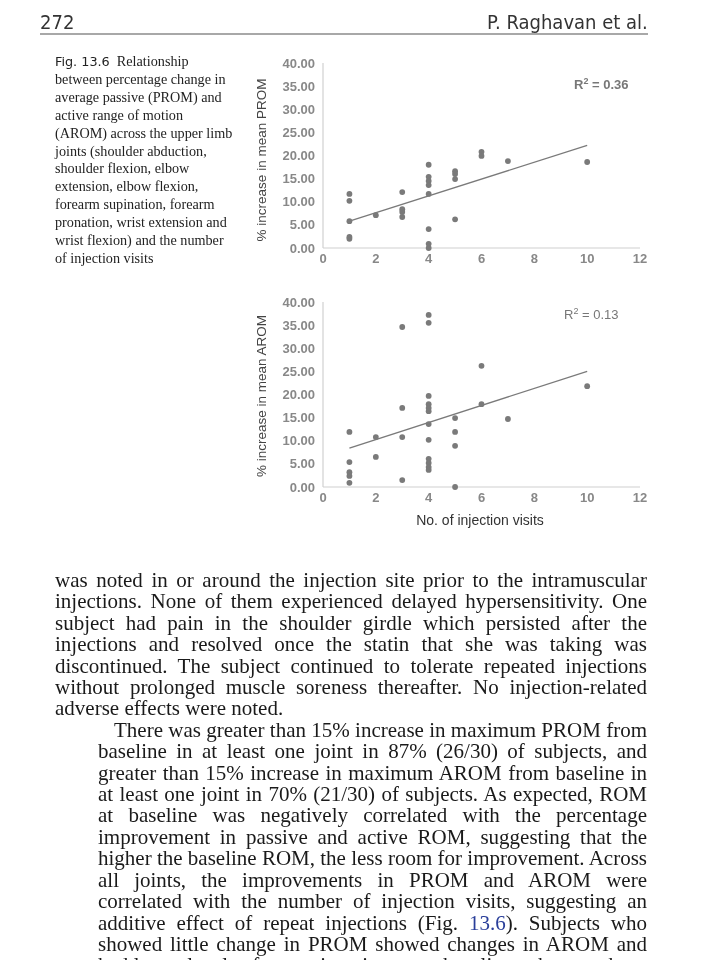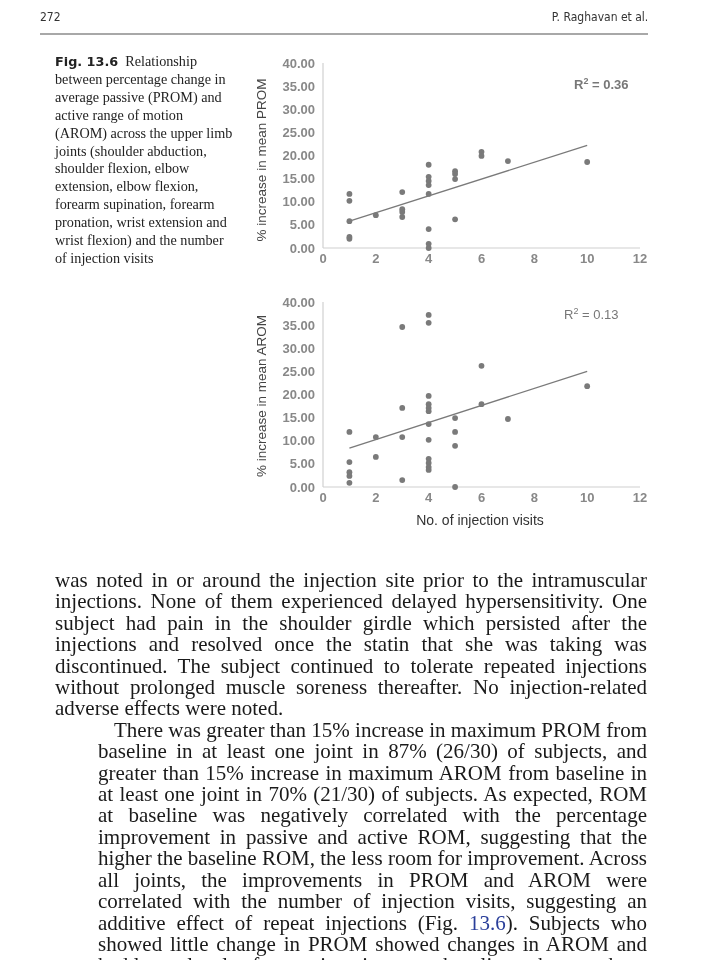--- a/index.html
+++ b/index.html
@@ -1,24 +1,24 @@
 <!DOCTYPE html>
 <html><head>
 <meta charset="utf-8">
 <style>
   html, body { margin: 0; padding: 0; background: #ffffff; }
   body { width: 720px; height: 960px; position: relative; overflow: hidden; }
   .running-head { position: absolute; left: 40px; top: 8px; width: 608px; height: 26px;
-    font-family: "DejaVu Sans", sans-serif; font-size: 12px; color: #333; }
+    font-family: "DejaVu Sans", sans-serif; font-size: 20px; color: #333; }
   .page-num { position: absolute; left: 0; top: 2px; transform: scaleX(0.9); transform-origin: left; }
   .author { position: absolute; right: 0; top: 2px; transform: scaleX(0.9); transform-origin: right; }
   .head-rule { position: absolute; left: 40px; top: 33px; width: 608px; height: 2px; background: #a8a8a8; }
   .caption { position: absolute; left: 55px; top: 53px; width: 180px;
     font-family: "Liberation Serif", serif; font-size: 14.2px; line-height: 17.9px; color: #222; }
-  .caption .fig-label { font-family: "DejaVu Sans", sans-serif; font-weight: bold; font-size: 12.8px; }
+  .caption .fig-label { font-family: "DejaVu Sans", sans-serif; font-weight: normal; font-size: 12.8px; }
   .chart-svg { position: absolute; left: 240px; top: 50px; }
   .body-text { position: absolute; left: 55px; top: 570px; width: 592px;
     font-family: Liberation Serif, serif; font-size: 21px; line-height: 21.4px; color: #1a1a1a;
     text-align: justify; }
   .body-text p { margin: 0; }
   .body-text p.indent { text-indent: 16px; margin-left: 43px; }
   .fig-ref { color: #2a3f9a; }
   .tick { font-family: "Liberation Sans", sans-serif; font-size: 13px; font-weight: bold; fill: #888; }
   .ylabel { font-family: "Liberation Sans", sans-serif; font-size: 13.5px; fill: #444; }
   .xlabel { font-family: "Liberation Sans", sans-serif; font-size: 14px; fill: #333; }

